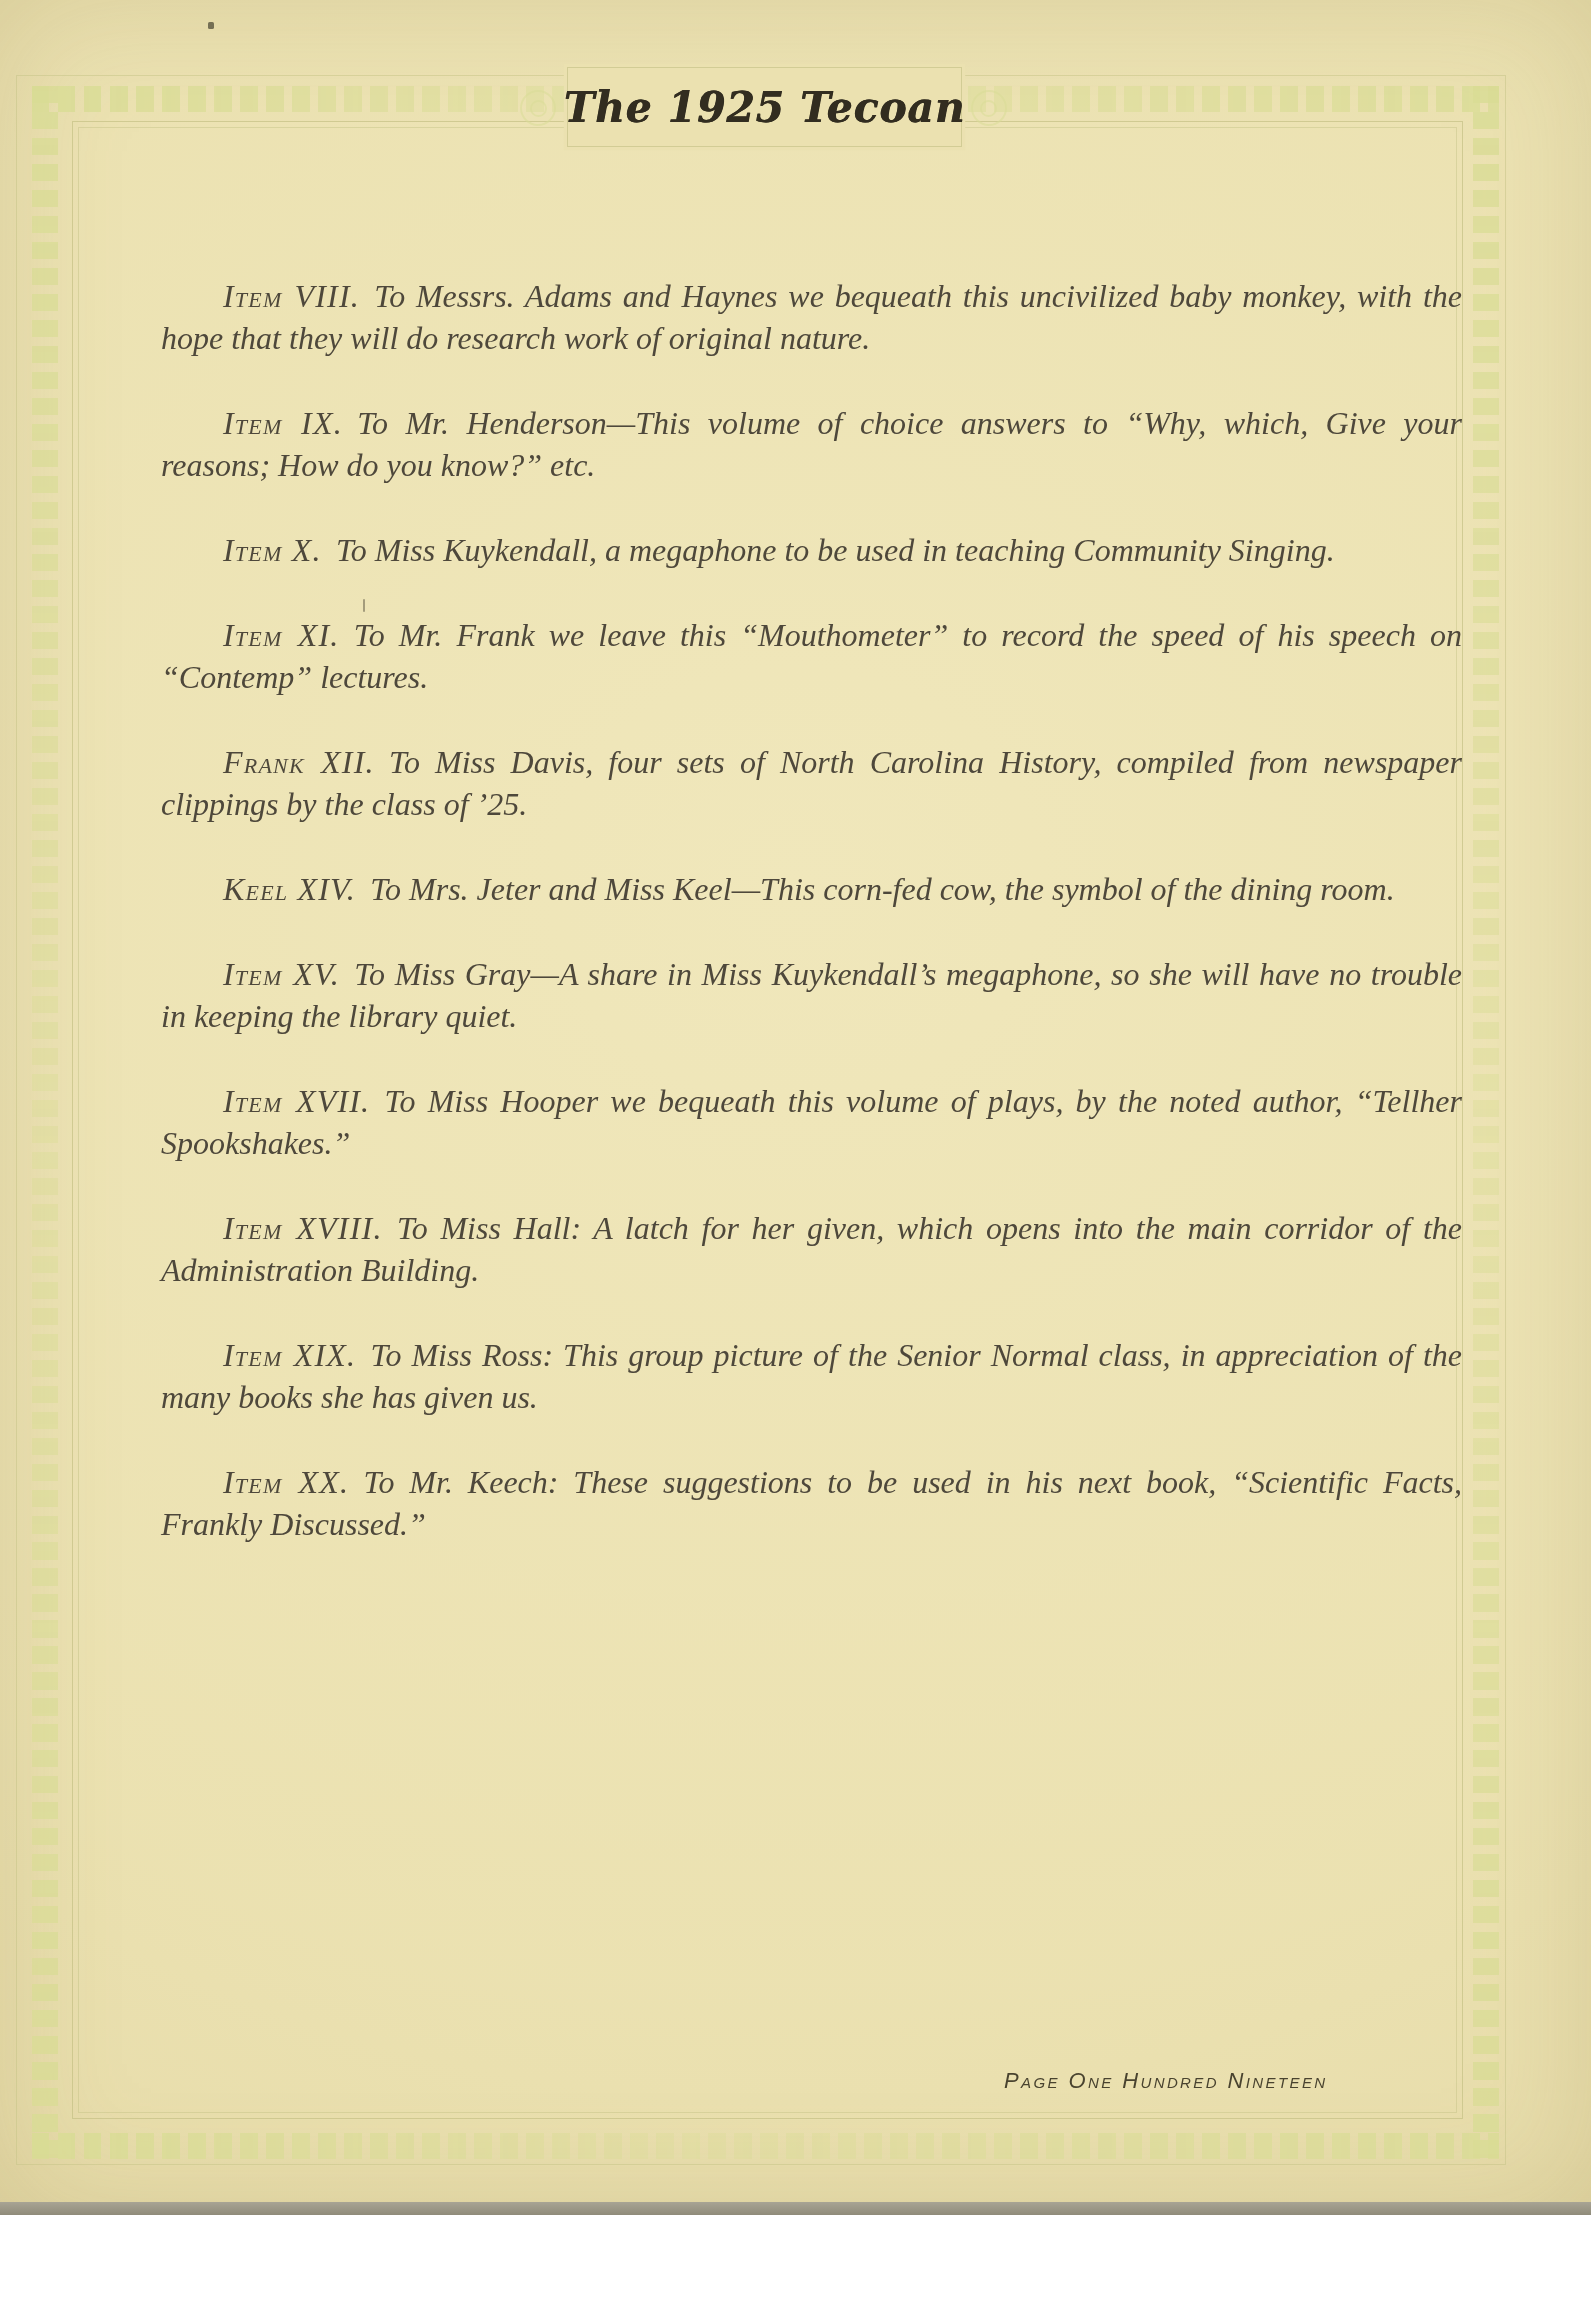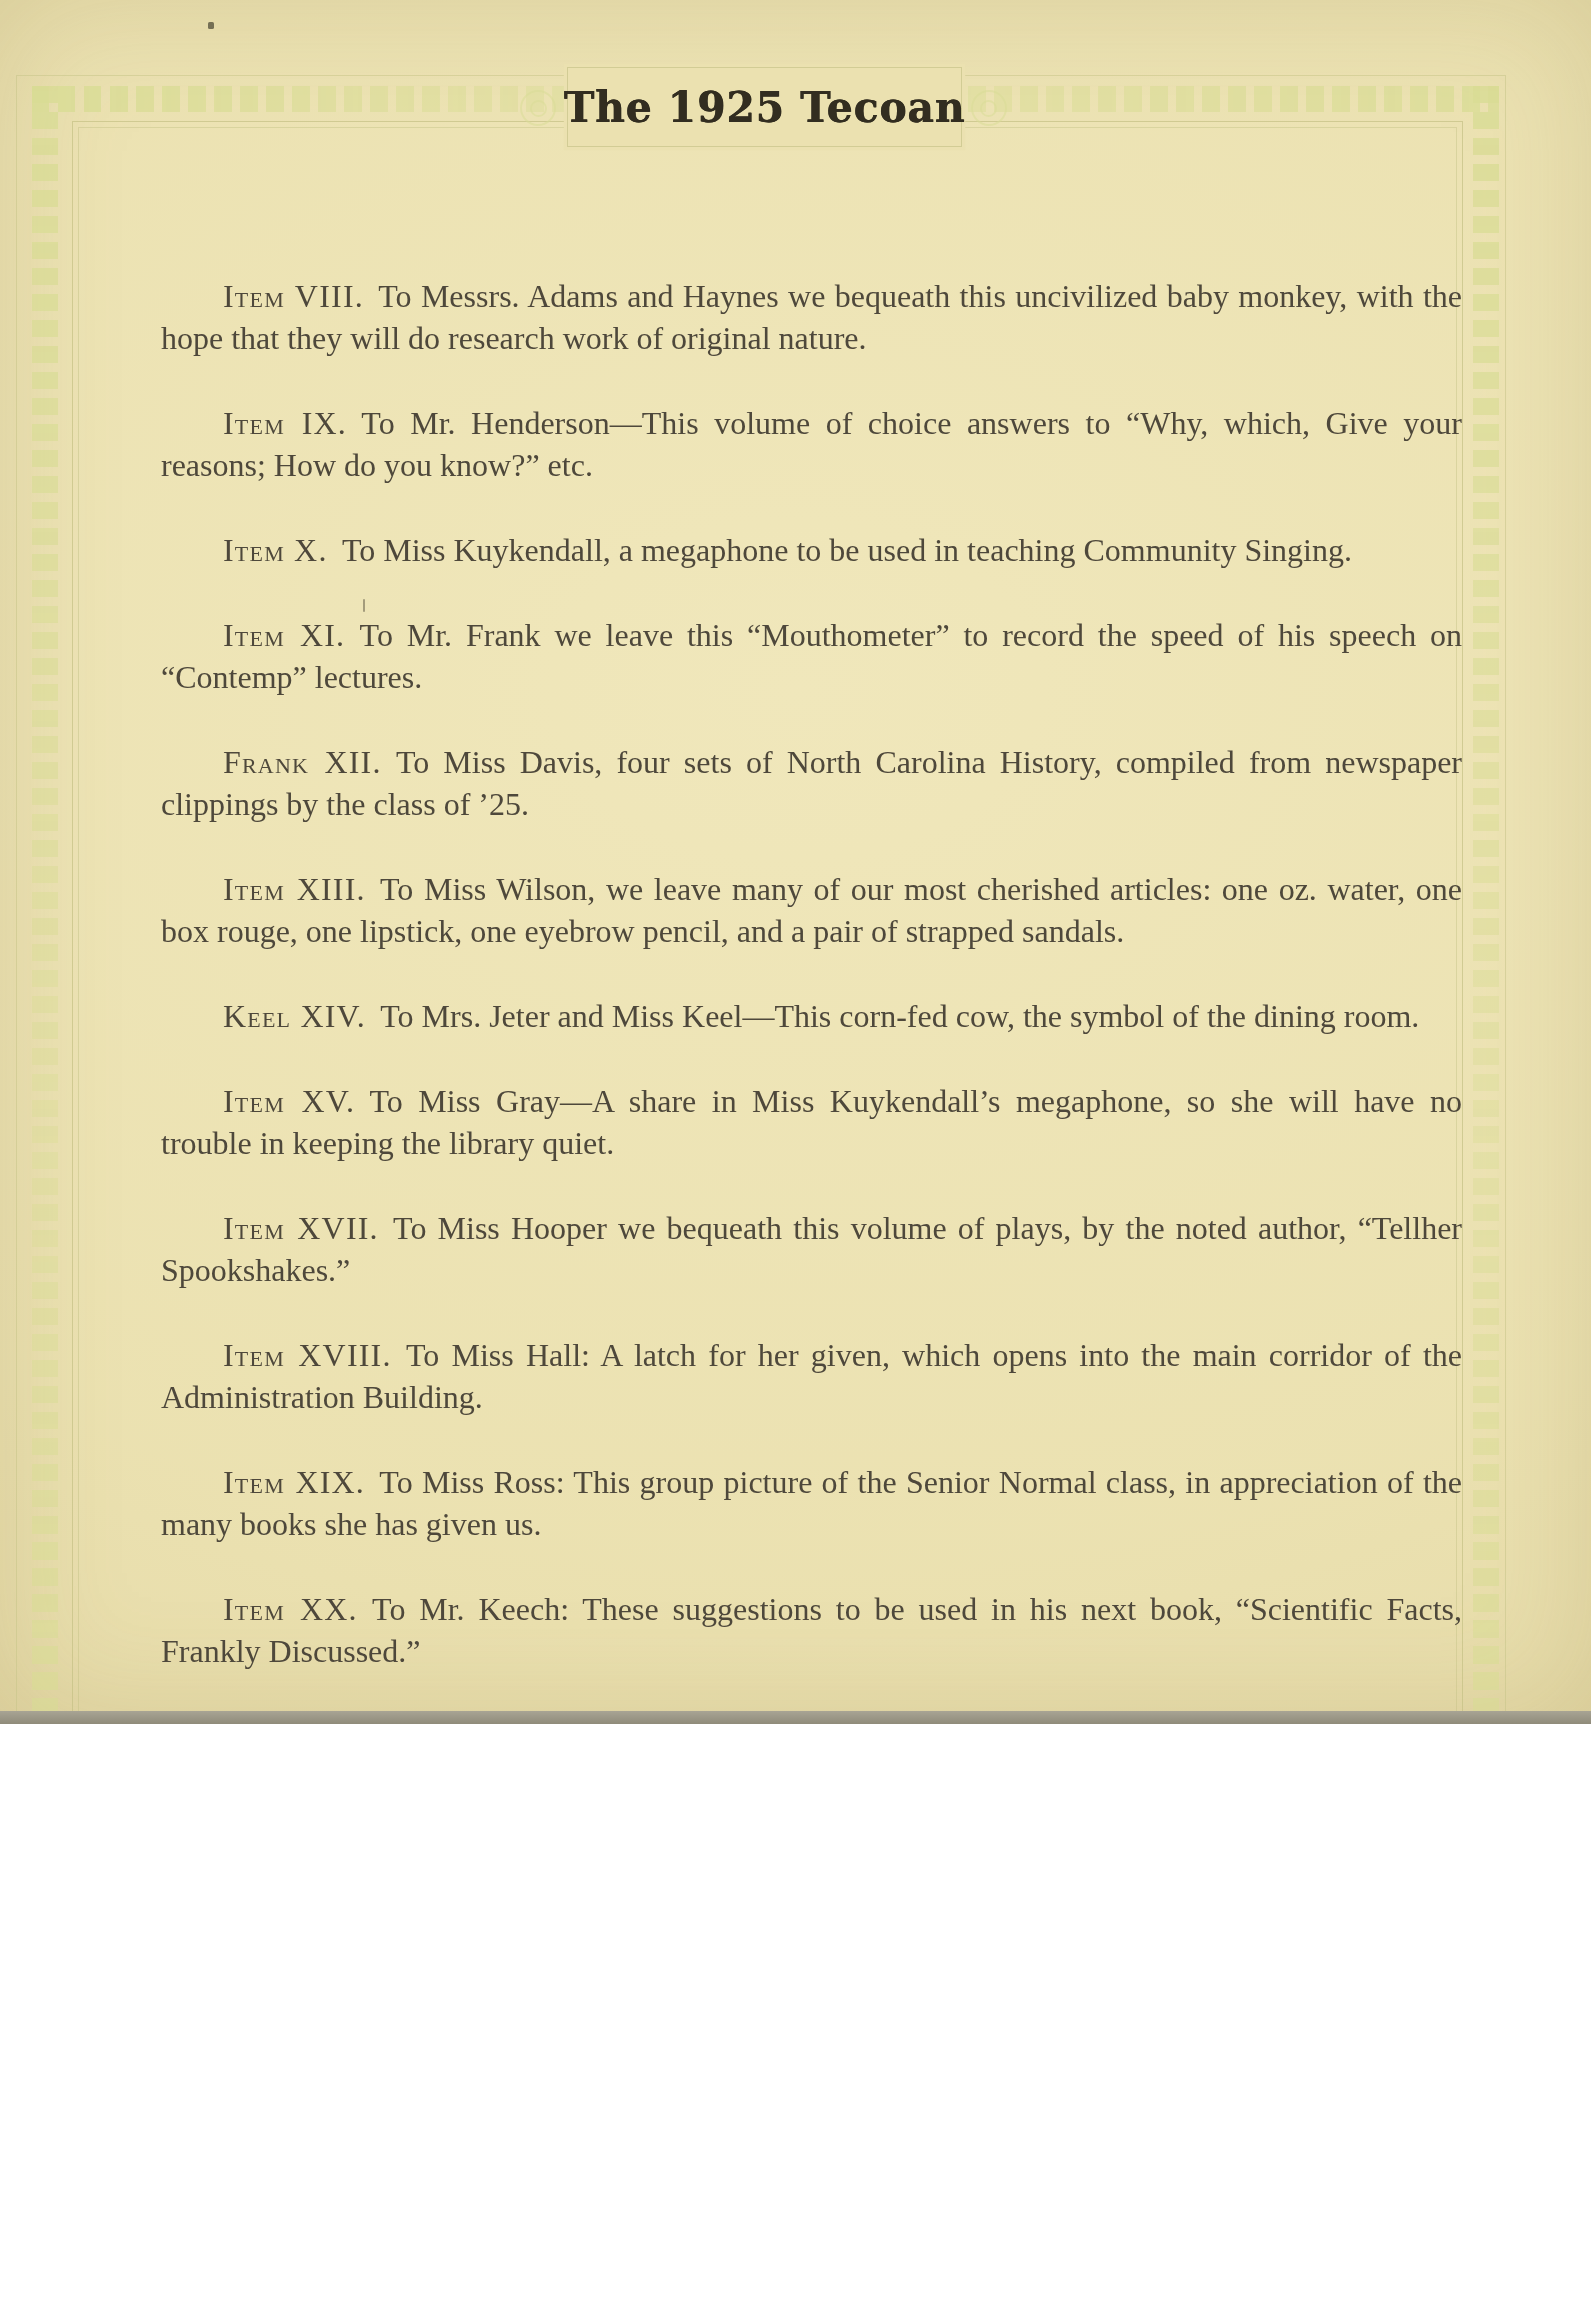--- a/index.html
+++ b/index.html
@@ -1,25 +1,26 @@
 <!DOCTYPE html>
 <html style="font-size:12.7px"><head>
 <meta charset="utf-8">
 <style>
   * { margin: 0; padding: 0; box-sizing: border-box; }
   html, body { width: 1592px; height: 2319px; }
   body { font-family: "Liberation Serif", "DejaVu Serif", serif; }
 
   .page {
-    position: relative; width: 1592px; height: 1724px; overflow: hidden;
+    position: relative; width: 1592px; height: 2215px; overflow: hidden;
     background:
       radial-gradient(ellipse 140% 90% at 50% 40%,
         rgba(244,236,196,0.55) 0%, rgba(236,227,180,0.25) 55%, rgba(215,200,145,0.45) 100%),
       #ebe1b0;
     box-shadow: inset 0 0 127px rgba(140,118,58,0.20);
+    font-style: italic;
   }
 
   
   .frame-outer {
     position: absolute; left: 16px; top: 75px; width: 1490px; height: 2090px;
     border: 0.8px solid rgba(198,196,136,0.55); pointer-events: none;
   }
   .frame-inner {
     position: absolute; left: 72px; top: 121px; width: 1391px; height: 1998px;
     border: 0.8px solid rgba(196,193,132,0.70);
@@ -122,21 +123,20 @@
   <div class="cartouche">
     <div class="page-title">The 1925 Tecoan</div>
   </div>
 
   <main class="text-block">
     <p><span class="lead">Item VIII.</span><span>To Messrs. Adams and Haynes we bequeath this uncivilized baby monkey, with the hope that they will do research work of original nature.</span></p>
     <p><span class="lead">Item IX.</span><span>To Mr. Henderson—This volume of choice answers to “Why, which, Give your reasons; How do you know?” etc.</span></p>
     <p><span class="lead">Item X.</span><span>To Miss Kuykendall, a megaphone to be used in teaching Community Singing.</span></p>
     <p><span class="lead">Item XI.</span><span>To Mr. Frank we leave this “Mouthometer” to record the speed of his speech on “Contemp” lectures.</span></p>
     <p><span class="lead">Frank XII.</span><span>To Miss Davis, four sets of North Carolina History, compiled from newspaper clippings by the class of ’25.</span></p>
-    <p><span class="lead">Item XIII.</span><span>To Miss Wilson, we leave many of our most cherished articles: one oz. water, one box rouge, one lipstick, one eyebrow pencil, and a pair of strapped sandals.</span></p>
     <p><span class="lead">Keel XIV.</span><span>To Mrs. Jeter and Miss Keel—This corn-fed cow, the symbol of the dining room.</span></p>
     <p><span class="lead">Item XV.</span><span>To Miss Gray—A share in Miss Kuykendall’s megaphone, so she will have no trouble in keeping the library quiet.</span></p>
     <p><span class="lead">Item XVII.</span><span>To Miss Hooper we bequeath this volume of plays, by the noted author, “Tellher Spookshakes.”</span></p>
     <p><span class="lead">Item XVIII.</span><span>To Miss Hall:  A latch for her given, which opens into the main corridor of the Administration Building.</span></p>
     <p><span class="lead">Item XIX.</span><span>To Miss Ross:  This group picture of the Senior Normal class, in appreciation of the many books she has given us.</span></p>
     <p><span class="lead">Item XX.</span><span>To Mr. Keech: These suggestions to be used in his next book, “Scientific Facts, Frankly Discussed.”</span></p>
   </main>
 
   <div class="footer">Page One Hundred Nineteen</div>
 

